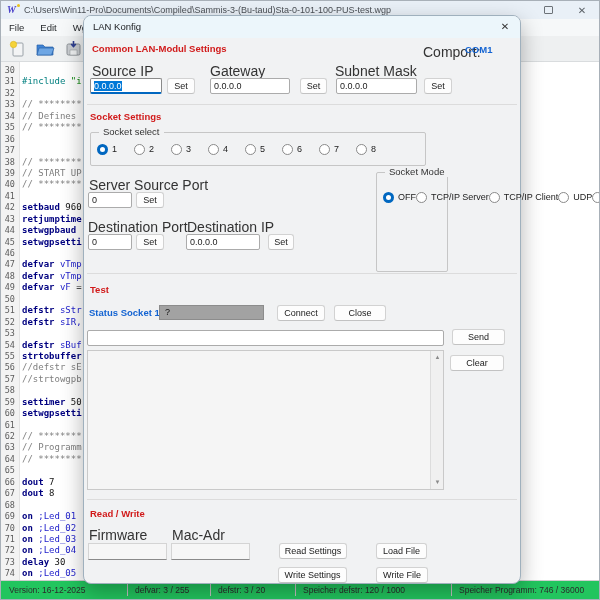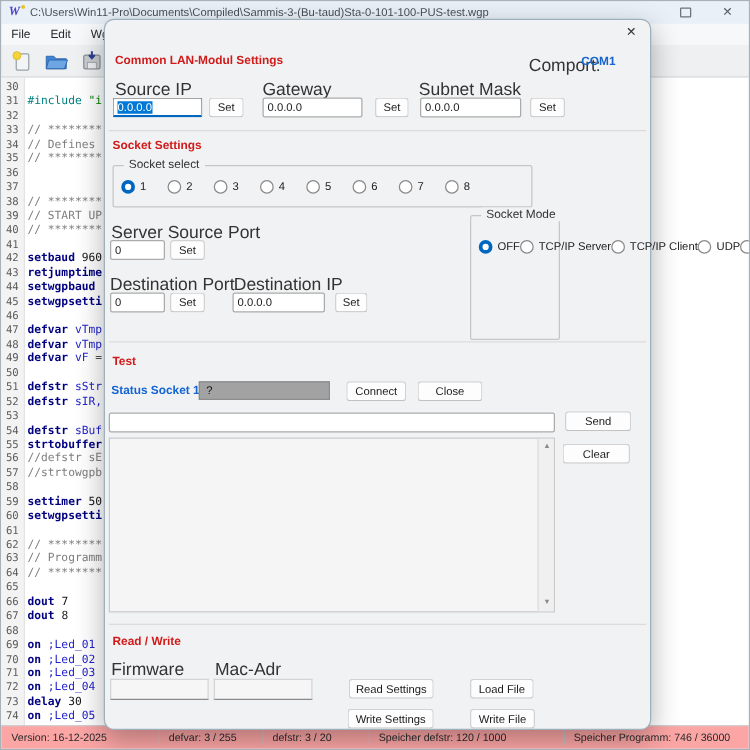--- a/index.html
+++ b/index.html
@@ -37,21 +37,21 @@
   .ct { padding-left:3px; font-size:9px; color:#111; }
   .tk-kw { color:#000080; font-weight:bold; }
   .tk-id { color:#2323cc; }
   .tk-cm { color:#7f7f7f; }
   .tk-str{ color:#008000; }
   .tk-inc{ color:#007f7f; }
   .tk-num{ color:#141414; }
   .tk-op { color:#141414; }
 
   
-  .statusbar { position:absolute; left:0; bottom:0; right:0; height:19px; background:#fca5a5;
+  .statusbar { position:absolute; left:0; bottom:0; right:0; height:19px; background:#22c55e;
                border-top:1px solid #cfcfcf; display:flex; align-items:center; font-size:8.5px; color:#2b2b2b;
                padding-left:8px; z-index:2; }
   .sbseg { display:inline-block; overflow:hidden; white-space:nowrap; }
   span.sbseg:nth-of-type(1){ width:118px; }
   span.sbseg:nth-of-type(2){ width:75px; }
   span.sbseg:nth-of-type(3){ width:77px; }
   span.sbseg:nth-of-type(4){ width:148px; }
   .sbdiv { display:inline-block; width:1px; height:12px; background:#c2c2c2; margin:0 7px 0 0; }
 
   
@@ -200,20 +200,21 @@
     <span class="sbseg">defvar: 3 / 255</span>
     <i class="sbdiv"></i>
     <span class="sbseg">defstr: 3 / 20</span>
     <i class="sbdiv"></i>
     <span class="sbseg">Speicher defstr: 120 / 1000</span>
     <i class="sbdiv"></i>
     <span class="sbseg">Speicher Programm: 746 / 36000</span>
   </div>
 
 <div class="dialog">
+  <div class="dlg-title">LAN Konfig</div>
   <span class="dlg-close">✕</span>
 
   <div class="hd-red" style="left:8px; top:27px;">Common LAN-Modul Settings</div>
   <div class="lbl" style="left:339px; top:28px;">Comport:</div>
   <div class="lbl-blue" style="left:381px; top:28px;">COM1</div>
 
   <div class="lbl" style="left:8px; top:47px;">Source IP</div>
   <div class="lbl" style="left:126px; top:47px;">Gateway</div>
   <div class="lbl" style="left:251px; top:47px;">Subnet Mask</div>
 

